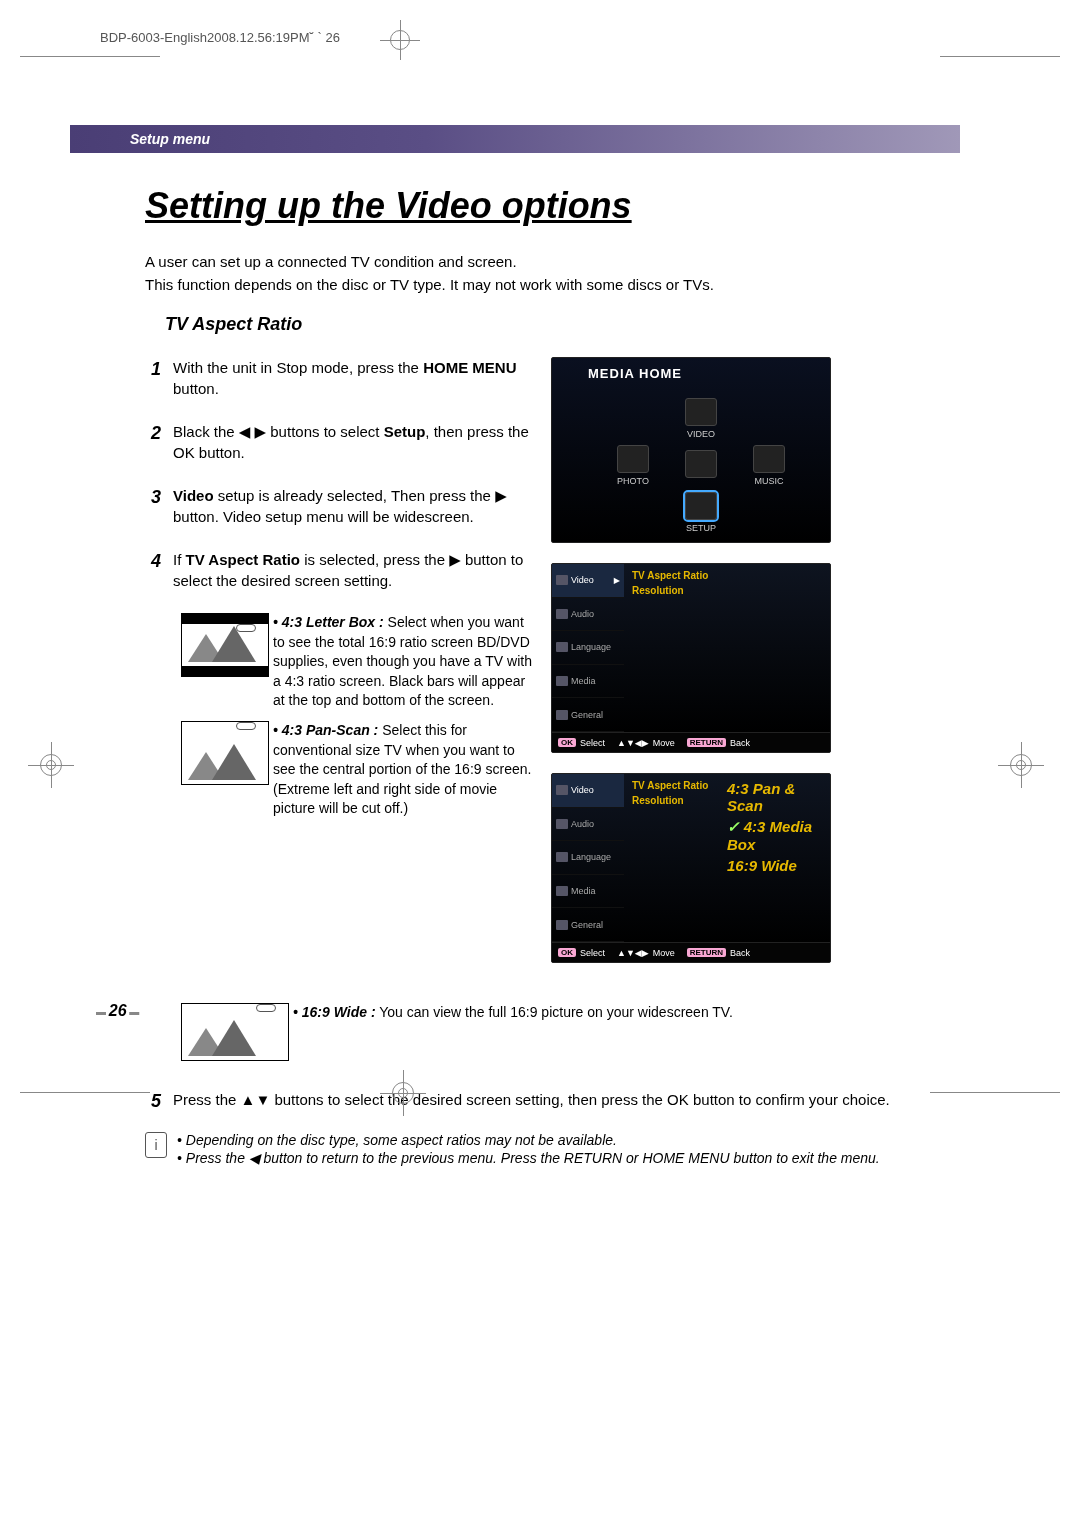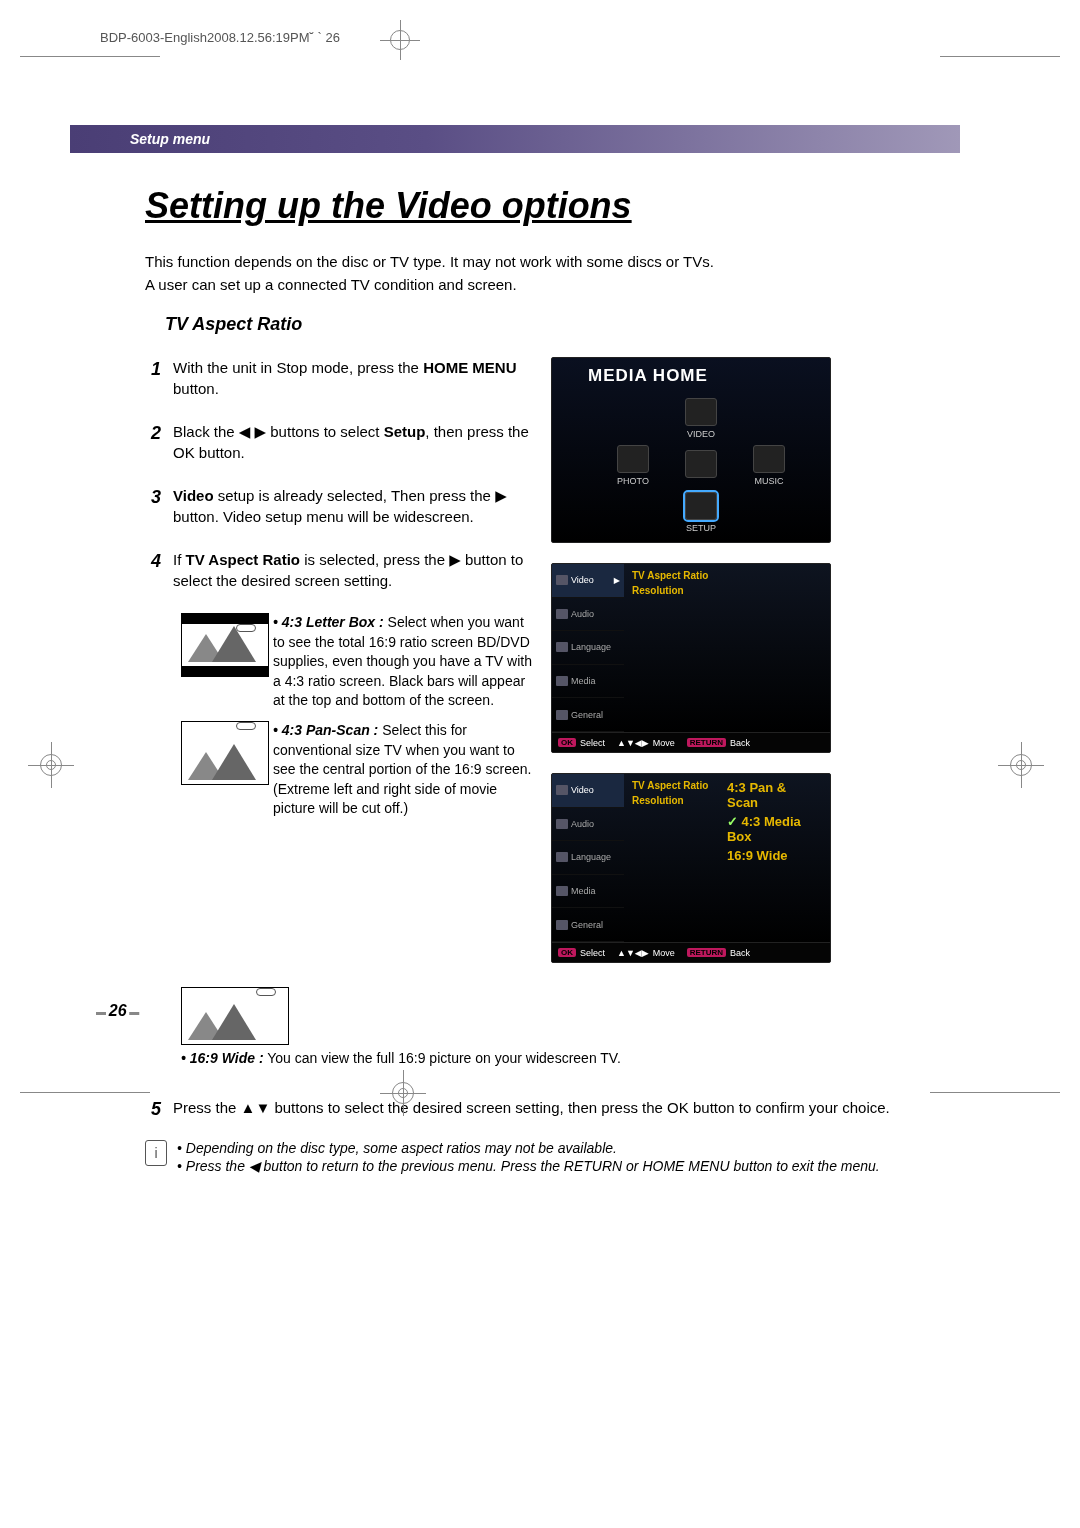--- a/index.html
+++ b/index.html
@@ -170,21 +170,21 @@
     border: 1px solid #222;
     margin-bottom: 20px;
     font-size: 11px;
   }
   .media-home {
     height: 186px;
     padding: 8px;
     position: relative;
     background: linear-gradient(#0a1020, #000);
   }
-  .media-home-title { font-size: 17px; font-weight: bold; letter-spacing: 1px; padding-left: 28px; }
+  .media-home-title { font-size: 13px; font-weight: bold; letter-spacing: 1px; padding-left: 28px; }
   .home-icons {
     position: absolute; top: 40px; left: 50px; right: 30px; bottom: 20px;
     display: grid; grid-template-columns: 1fr 1fr 1fr; gap: 6px;
     align-items: center; justify-items: center;
   }
   .home-icon {
     width: 44px; text-align: center; font-size: 9px; color: #ccc;
   }
   .home-icon .ico {
     width: 32px; height: 28px; margin: 0 auto 3px;
@@ -207,28 +207,28 @@
     flex: 1; padding: 6px 4px; color: #aaa; font-size: 9px;
     display: flex; align-items: center; gap: 3px;
     border-bottom: 1px solid #111;
   }
   .setup-side-item.active { background: #1a2840; color: #fff; }
   .side-ico { width: 12px; height: 10px; background: #556; display: inline-block; border-radius: 1px; flex-shrink:0;}
   .setup-side-item .arrow { margin-left: auto; font-size: 8px; }
   .setup-main { flex: 1; padding: 6px 8px; color: #e6b800; }
   .setup-main .mrow { margin-bottom: 4px; font-weight: bold; }
   .setup-sub { width: 100px; padding: 6px 6px; color: #e6b800; }
-  .setup-sub .srow { margin-bottom: 4px; font-weight: bold; font-size: 13px; }
+  .setup-sub .srow { margin-bottom: 4px; font-weight: bold; font-size: 15px; font-style: italic; }
   .setup-sub .srow.sel::before { content: "✓ "; color: #9f6; }
   .setup-foot {
     height: 20px; background: #050505; border-top: 1px solid #222;
     display: flex; align-items: center; gap: 4px; padding: 0 6px;
     font-size: 9px; color: #fff;
   }
-  .foot-chip { background: #be185d; color: #000; padding: 0 3px; border-radius: 2px; font-weight: bold; font-size: 8px; }
+  .foot-chip { background: #f9a8d4; color: #000; padding: 0 3px; border-radius: 2px; font-weight: bold; font-size: 8px; }
 
   .step5 {
     display: flex; margin-top: 28px; line-height: 1.4;
   }
 
   .note-block {
     display: flex; gap: 10px; margin-top: 18px;
     font-style: italic; font-size: 14px;
   }
   .note-icon {
@@ -286,22 +286,22 @@
   <div class="crop-top-cross"></div>
   <div class="crop-top-circle"></div>
   <div class="crop-line-top"></div>
   <div class="crop-line-top2"></div>
 
   <div class="purple-band">Setup menu</div>
 
   <div class="content">
     <h1 class="section-title">Setting up the Video options</h1>
     <div class="intro">
+      <div>A user can set up a connected TV condition and screen.</div>
       <div>This function depends on the disc or TV type. It may not work with some discs or TVs.</div>
-      <div>A user can set up a connected TV condition and screen.</div>
     </div>
     <h2 class="sub-title">TV Aspect Ratio</h2>
 
     <div class="two-col">
       <div class="left-col">
         <ol class="steps">
           <li>
             <span class="step-num">1</span>
             <span class="step-text">
               <span>With the unit in Stop mode, press the </span><b>HOME MENU</b><span> button.</span>
@@ -452,21 +452,21 @@
               <span>Select</span>
             <span style="margin-left:8px">▲▼◀▶</span>
               <span>Move</span>
             <span class="foot-chip" style="margin-left:8px">RETURN</span>
               <span>Back</span>
           </div>
         </div>
       </div>
     </div>
 
-    <div class="desc-block overarch" style="margin-top:4px;flex-direction:column;">
+    <div class="desc-block overarch" style="margin-top:20px;">
       <div class="thumb thumb-wide">
         <div class="thumb-scene">
             <div class="mountain"></div>
             <div class="mountain2"></div>
             <div class="cloud"></div>
           </div>
       </div>
       <div class="desc-text">
         <span class="label">• 16:9 Wide :</span><span>   You can view the full 16:9 picture on your widescreen TV.</span>
       </div>

